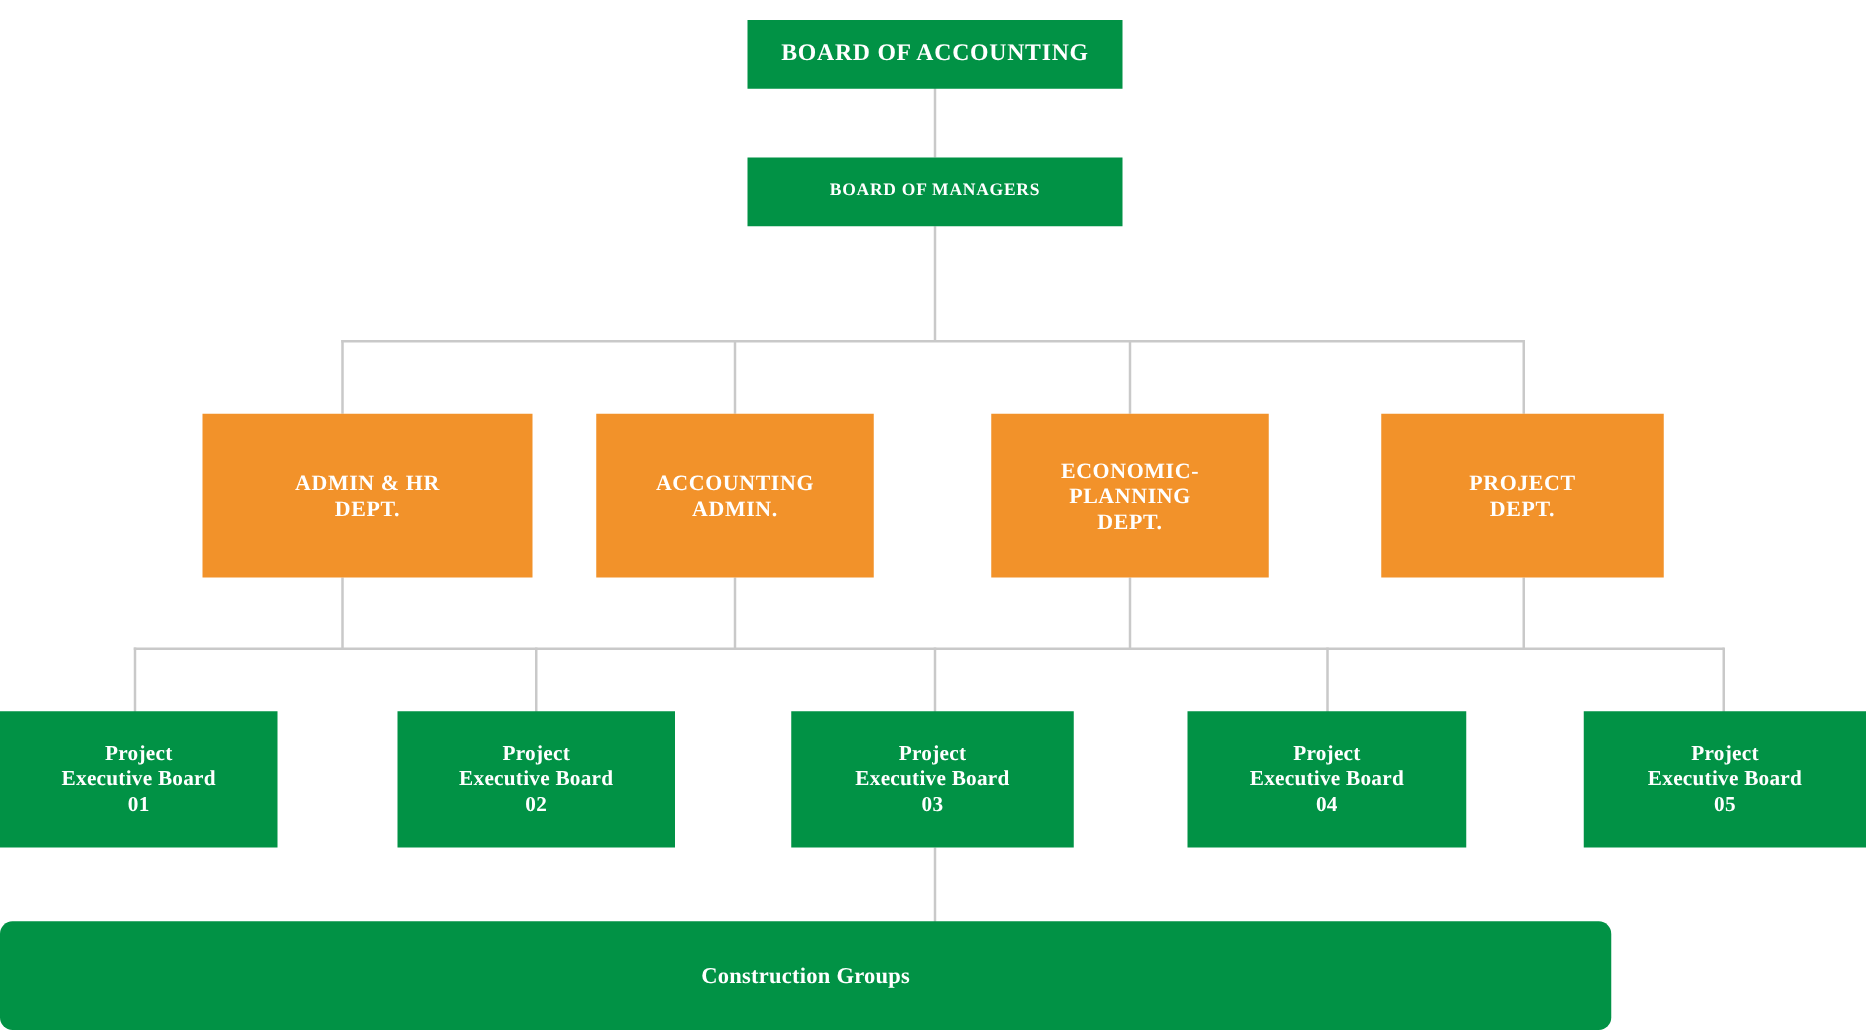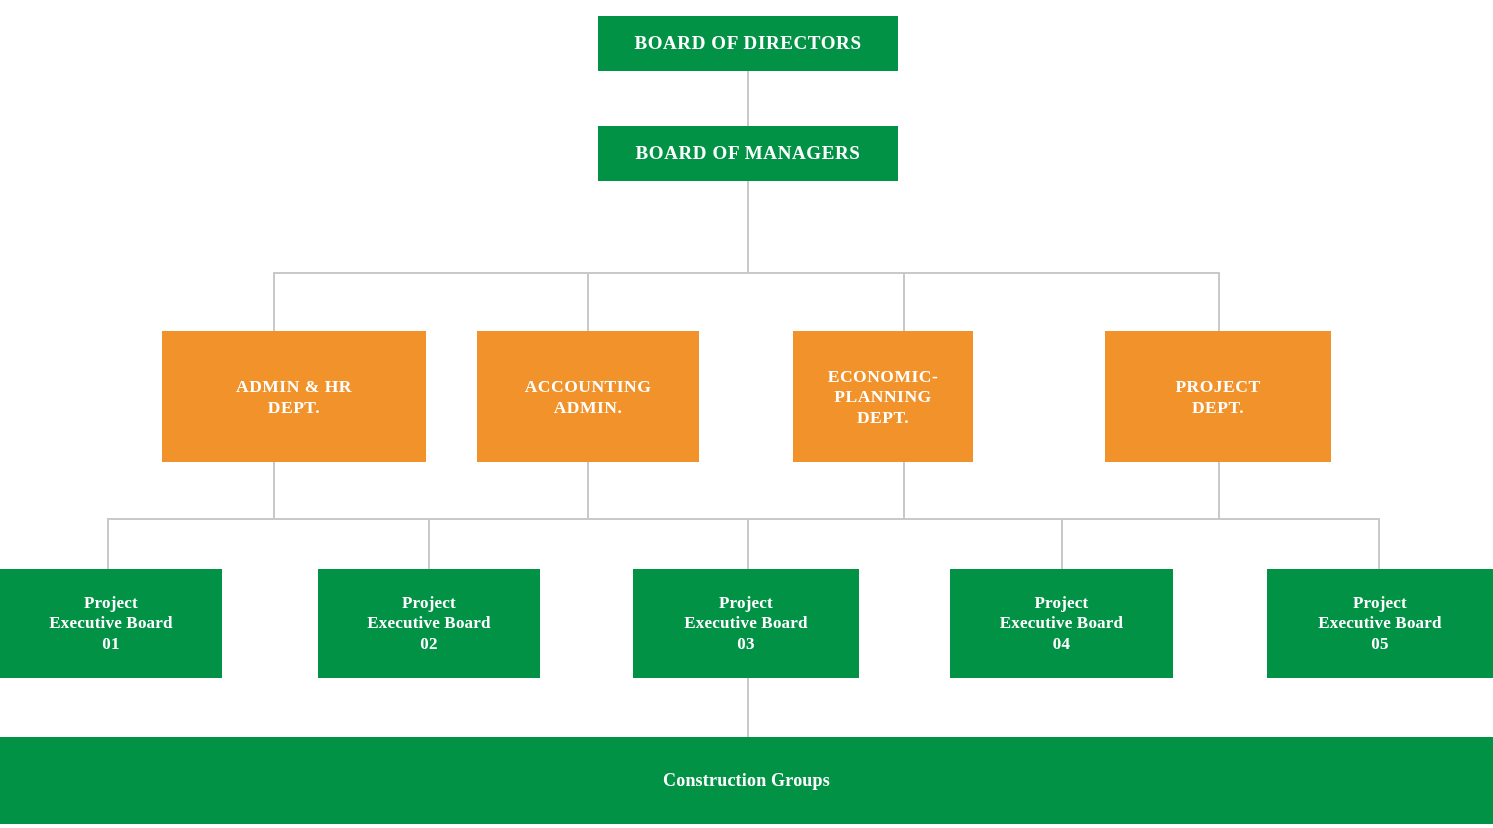--- a/index.html
+++ b/index.html
@@ -29,21 +29,21 @@
     font-weight: bold;
     line-height: 1.18;
     letter-spacing: 0.2px;
     padding: 2px 6px;
     z-index: 3;
   }
   .node-green { background: #019245; }
   .node-orange { background: #F2922A; }
 
   .level-1 { font-size: 19px; letter-spacing: 0.6px; }
-  .level-2 { font-size: 19px; letter-spacing: 0.6px; }
+  .level-2 { font-size: 14px; letter-spacing: 0.6px; }
   .level-3 { font-size: 17.5px; letter-spacing: 0.5px; }
   .level-4 { font-size: 17px; }
   .level-5 { font-size: 18px; }
 
   .node span.label {
     display: block;
     white-space: pre-line;
   }
 
   .conn {
@@ -79,38 +79,38 @@
 
   <div class="conn conn-v" style="left:107px; top:518px; height:52px;"></div>
   <div class="conn conn-v" style="left:428px; top:518px; height:52px;"></div>
   <div class="conn conn-v" style="left:747px; top:518px; height:52px;"></div>
   <div class="conn conn-v" style="left:1061px; top:518px; height:52px;"></div>
   <div class="conn conn-v" style="left:1378px; top:518px; height:52px;"></div>
 
   <div class="conn conn-v" style="left:747px; top:678px; height:60px;"></div>
 
   <div class="node node-green level-1" style="left:598px; top:16px; width:300px; height:55px;">
-    <span class="label">BOARD OF DIRECTORS</span>
+    <span class="label">BOARD OF ACCOUNTING</span>
   </div>
 
   <div class="node node-green level-2" style="left:598px; top:126px; width:300px; height:55px;">
     <span class="label">BOARD OF MANAGERS</span>
   </div>
 
   <div class="node node-orange level-3" style="left:162px; top:331px; width:264px; height:131px;">
     <span class="label">ADMIN &amp; HR
 DEPT.</span>
   </div>
 
   <div class="node node-orange level-3" style="left:477px; top:331px; width:222px; height:131px;">
     <span class="label">ACCOUNTING
 ADMIN.</span>
   </div>
 
-  <div class="node node-orange level-3" style="left:793px; top:331px; width:180px; height:131px;">
+  <div class="node node-orange level-3" style="left:793px; top:331px; width:222px; height:131px;">
     <span class="label">ECONOMIC-
 PLANNING
 DEPT.</span>
   </div>
 
   <div class="node node-orange level-3" style="left:1105px; top:331px; width:226px; height:131px;">
     <span class="label">PROJECT
 DEPT.</span>
   </div>
 
@@ -137,17 +137,17 @@
 Executive Board
 04</span>
   </div>
 
   <div class="node node-green level-4" style="left:1267px; top:569px; width:226px; height:109px;">
     <span class="label">Project
 Executive Board
 05</span>
   </div>
 
-  <div class="node node-green level-5" style="left:0px; top:737px; width:1493px; height:87px;">
+  <div class="node node-green level-5" style="left:0px; top:737px; width:1289px; height:87px;border-radius:10px;">
     <span class="label">Construction Groups</span>
   </div>
 
 </div>
 
 </body></html>

